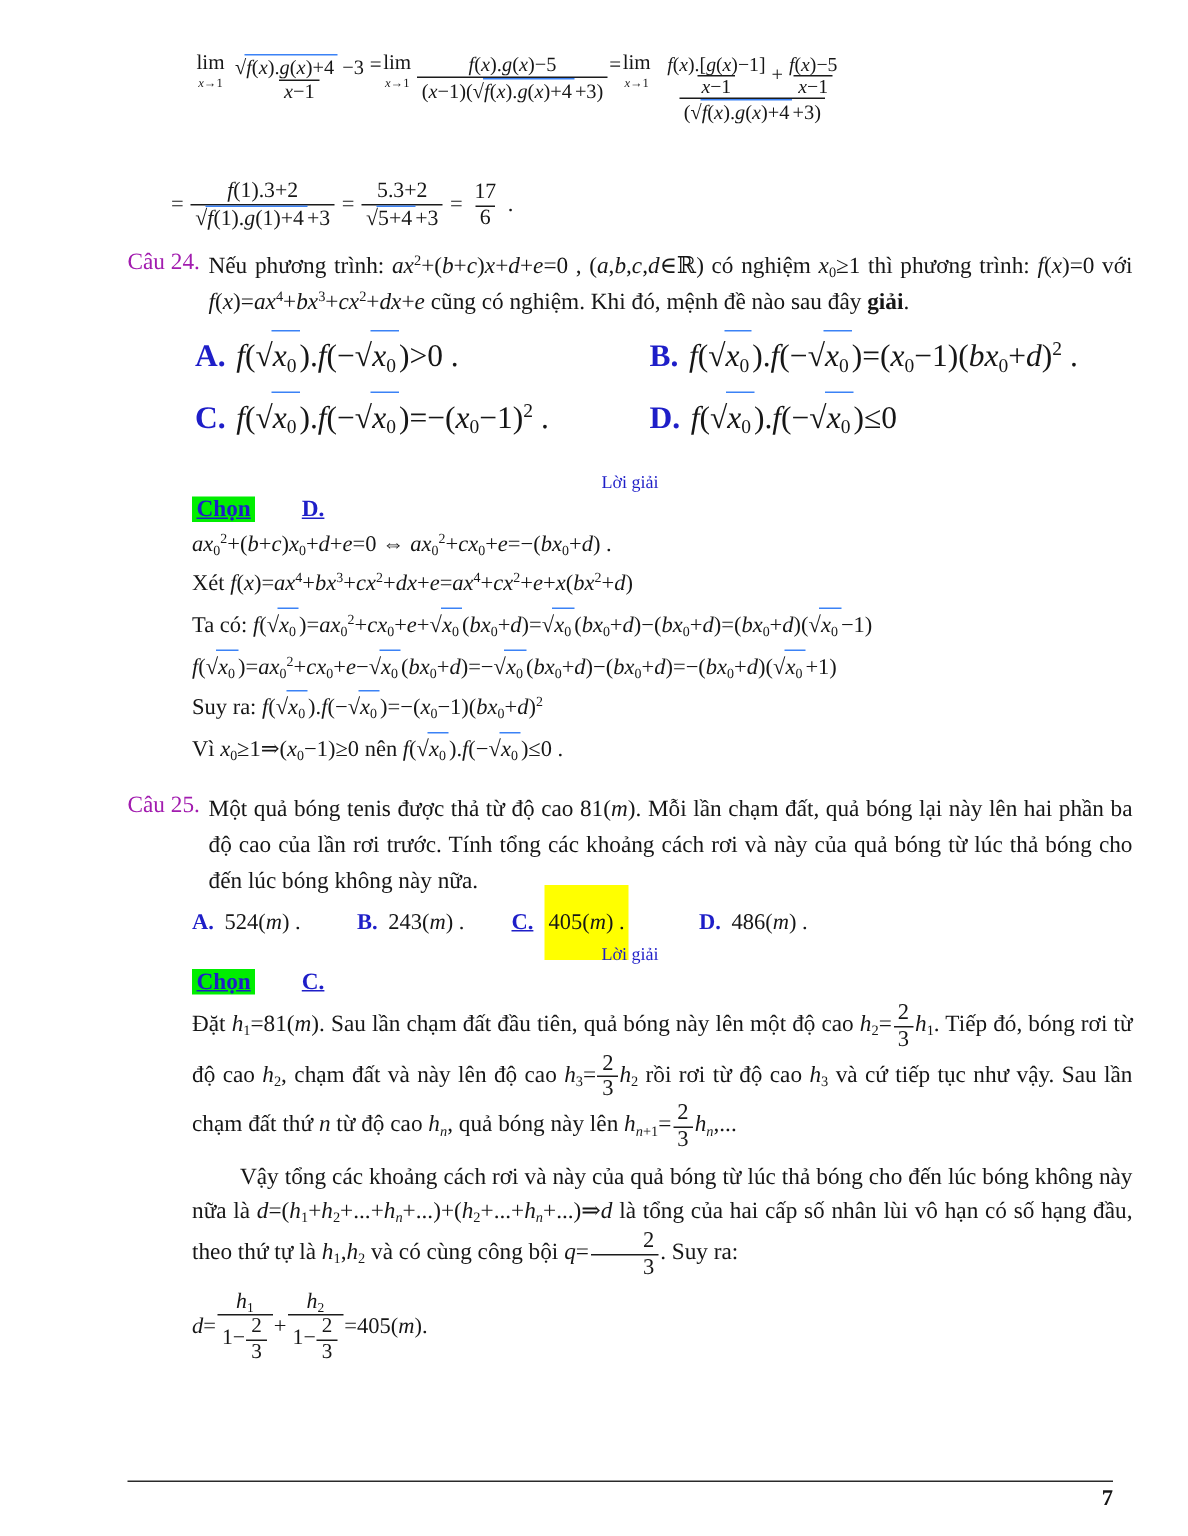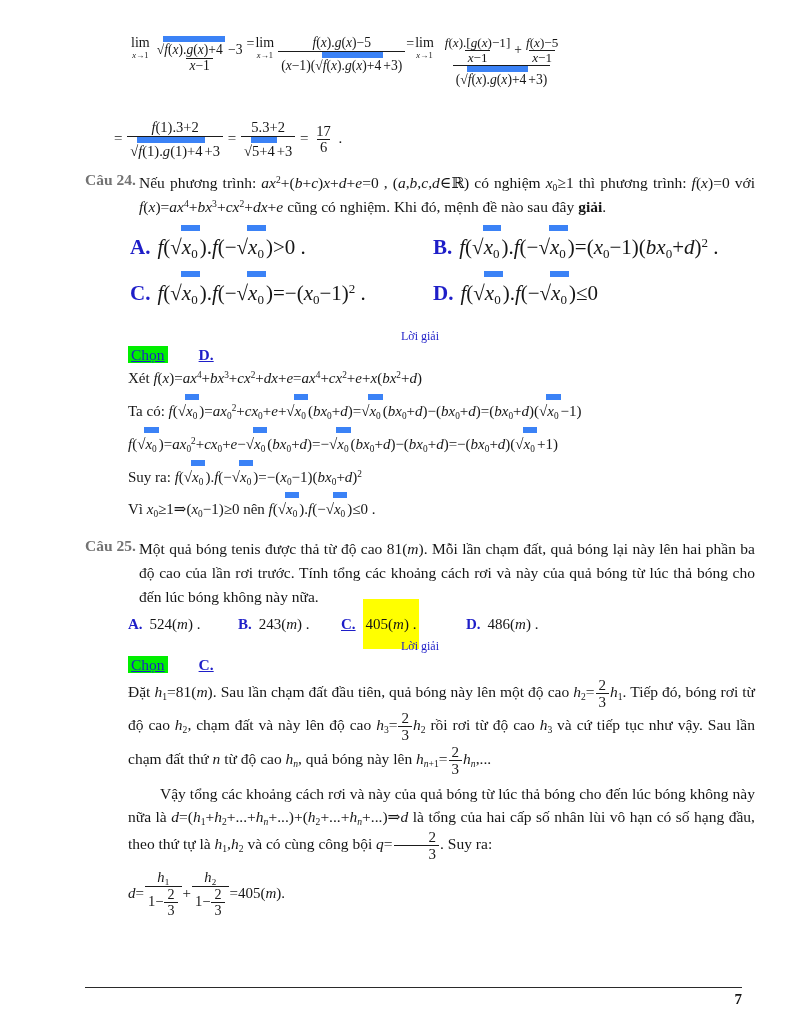--- a/index.html
+++ b/index.html
@@ -11,49 +11,49 @@
   }
   .page{position:relative;width:792px;height:1024px;overflow:hidden;padding:36px 37px 0 85px}
 
   
   .frac{display:inline-flex;flex-direction:column;align-items:center;vertical-align:middle;
         margin:0 1px;line-height:1.08;text-align:center;font-size:0.97em}
   .frac>.num{display:block;padding:0 3px}
   .frac>.den{display:block;padding:0 3px;border-top:1px solid #1b1b1b}
   .sqrt{white-space:nowrap;display:inline-block}
   .sqrt>.rad{display:inline-block}
-  .sqrt>.rc{display:inline-block;border-top:6px solid #3b82f6;padding:1px 2px 0 1px;margin-left:-1px}
+  .sqrt>.rc{display:inline-block;border-top:1px solid #3b82f6;padding:1px 2px 0 1px;margin-left:-1px}
   .lims{display:inline-flex;flex-direction:column;align-items:center;vertical-align:middle;line-height:1;margin:0 3px 0 1px}
   .lims>.bot{font-size:0.6em;padding-top:2px}
   sub,sup{font-size:0.62em;line-height:0}
   sub{vertical-align:-0.3em}
   sup{vertical-align:0.55em}
 
   
   .intro{margin-left:45px;font-size:14px;white-space:nowrap}
   .intro .line1{min-height:78px;display:flex;}
   .intro .line2{margin-left:-16px;margin-top:6px;font-size:15px}
 
   
   .question{display:flex;margin-top:12px}
-  .q-label{flex:0 0 54px;color:#737373;font-weight:bold;white-space:nowrap}
+  .q-label{flex:0 0 54px;color:#a21caf;font-weight:normal;white-space:nowrap}
   .q-body{flex:1;min-width:0}
   .stem{text-align:justify;line-height:1.55}
   .stem b{font-weight:bold}
 
   .opts24{display:grid;grid-template-columns:303px 1fr;row-gap:7px;margin:6px 0 20px -9px;font-size:21px}
   .opts25{display:grid;grid-template-columns:110px 103px 125px 1fr;margin:4px 0 0 -11px;font-size:15px}
   .opt{white-space:nowrap;line-height:1.5}
   .opt-letter{color:#1e1ec8;font-weight:bold;margin-right:7px}
   .opt-letter.u{text-decoration:underline}
   .hl-yellow{background:#ffff00;padding:17px 3px}
 
   .solution-heading{text-align:center;color:#1e1ec8;font-weight:normal;margin:3px 0 2px -54px;font-size:12px}
   .chon-line{margin:1px 0 3px -11px}
-  .chon{background:#00ee00;color:#1e1ec8;font-weight:normal;text-decoration:underline;padding:0 3px}
+  .chon{background:#00ee00;color:#1e1ec8;font-weight:bold;text-decoration:underline;padding:0 3px}
   .chon-answer{color:#1e1ec8;font-weight:bold;text-decoration:underline;margin-left:31px}
 
   .eq{margin:4px 0 4px -11px;line-height:1.45;white-space:nowrap;font-size:15px}
   .para{margin:0 0 5px -11px;text-align:justify;line-height:1.5}
   .para.indented{text-indent:32px}
   .bigeq{margin:8px 0 0 -11px;font-size:15px}
 
   
   .footer{position:absolute;left:85px;right:50px;bottom:16px;border-top:1.4px solid #2a2a2a;
           text-align:right;padding-top:3px;font-weight:bold;font-size:15px}
@@ -116,20 +116,21 @@
           <span class="opt-letter">C.</span><span class="opt-text"><i>f</i>(<span class="sqrt"><span class="rad">√</span><span class="rc"><i>x</i><sub>0</sub></span></span>).<i>f</i>(−<span class="sqrt"><span class="rad">√</span><span class="rc"><i>x</i><sub>0</sub></span></span>)=−(<i>x</i><sub>0</sub>−1)<sup>2</sup> .</span>
         </div>
         <div class="opt">
           <span class="opt-letter">D.</span><span class="opt-text"><i>f</i>(<span class="sqrt"><span class="rad">√</span><span class="rc"><i>x</i><sub>0</sub></span></span>).<i>f</i>(−<span class="sqrt"><span class="rad">√</span><span class="rc"><i>x</i><sub>0</sub></span></span>)≤0</span>
         </div>
       </div>
       <div class="solution-heading">Lời giải</div>
       <div class="chon-line">
         <span class="chon">Chọn</span><span class="chon-answer">D.</span>
       </div>
+      <p class="eq"><i>ax</i><sub>0</sub><sup>2</sup>+(<i>b</i>+<i>c</i>)<i>x</i><sub>0</sub>+<i>d</i>+<i>e</i>=0 ⇔ <i>ax</i><sub>0</sub><sup>2</sup>+<i>cx</i><sub>0</sub>+<i>e</i>=−(<i>bx</i><sub>0</sub>+<i>d</i>) .</p>
       <p class="eq">Xét <i>f</i>(<i>x</i>)=<i>ax</i><sup>4</sup>+<i>bx</i><sup>3</sup>+<i>cx</i><sup>2</sup>+<i>dx</i>+<i>e</i>=<i>ax</i><sup>4</sup>+<i>cx</i><sup>2</sup>+<i>e</i>+<i>x</i>(<i>bx</i><sup>2</sup>+<i>d</i>)</p>
       <p class="eq">Ta có: <i>f</i>(<span class="sqrt"><span class="rad">√</span><span class="rc"><i>x</i><sub>0</sub></span></span>)=<i>ax</i><sub>0</sub><sup>2</sup>+<i>cx</i><sub>0</sub>+<i>e</i>+<span class="sqrt"><span class="rad">√</span><span class="rc"><i>x</i><sub>0</sub></span></span>(<i>bx</i><sub>0</sub>+<i>d</i>)=<span class="sqrt"><span class="rad">√</span><span class="rc"><i>x</i><sub>0</sub></span></span>(<i>bx</i><sub>0</sub>+<i>d</i>)−(<i>bx</i><sub>0</sub>+<i>d</i>)=(<i>bx</i><sub>0</sub>+<i>d</i>)(<span class="sqrt"><span class="rad">√</span><span class="rc"><i>x</i><sub>0</sub></span></span>−1)</p>
       <p class="eq"><i>f</i>(<span class="sqrt"><span class="rad">√</span><span class="rc"><i>x</i><sub>0</sub></span></span>)=<i>ax</i><sub>0</sub><sup>2</sup>+<i>cx</i><sub>0</sub>+<i>e</i>−<span class="sqrt"><span class="rad">√</span><span class="rc"><i>x</i><sub>0</sub></span></span>(<i>bx</i><sub>0</sub>+<i>d</i>)=−<span class="sqrt"><span class="rad">√</span><span class="rc"><i>x</i><sub>0</sub></span></span>(<i>bx</i><sub>0</sub>+<i>d</i>)−(<i>bx</i><sub>0</sub>+<i>d</i>)=−(<i>bx</i><sub>0</sub>+<i>d</i>)(<span class="sqrt"><span class="rad">√</span><span class="rc"><i>x</i><sub>0</sub></span></span>+1)</p>
       <p class="eq">Suy ra: <i>f</i>(<span class="sqrt"><span class="rad">√</span><span class="rc"><i>x</i><sub>0</sub></span></span>).<i>f</i>(−<span class="sqrt"><span class="rad">√</span><span class="rc"><i>x</i><sub>0</sub></span></span>)=−(<i>x</i><sub>0</sub>−1)(<i>bx</i><sub>0</sub>+<i>d</i>)<sup>2</sup></p>
       <p class="eq">Vì <i>x</i><sub>0</sub>≥1⇒(<i>x</i><sub>0</sub>−1)≥0 nên <i>f</i>(<span class="sqrt"><span class="rad">√</span><span class="rc"><i>x</i><sub>0</sub></span></span>).<i>f</i>(−<span class="sqrt"><span class="rad">√</span><span class="rc"><i>x</i><sub>0</sub></span></span>)≤0 .</p>
     </div>
   </div>
 
   <div class="question">
     <div class="q-label">Câu 25.</div>

